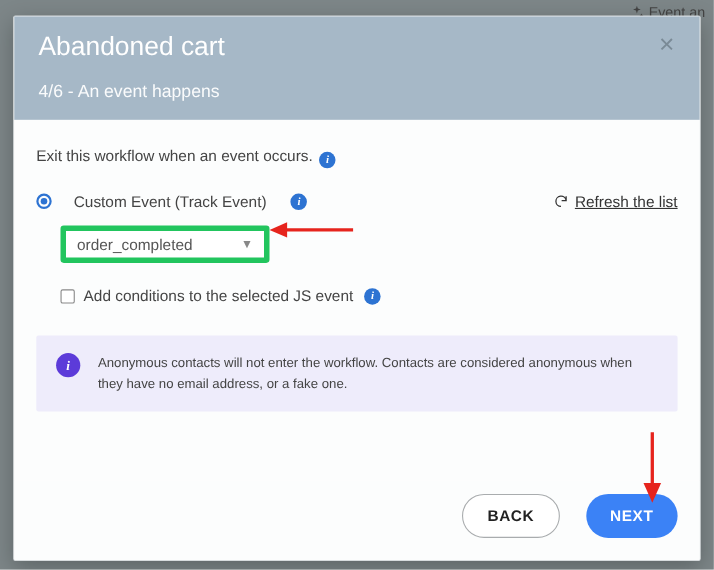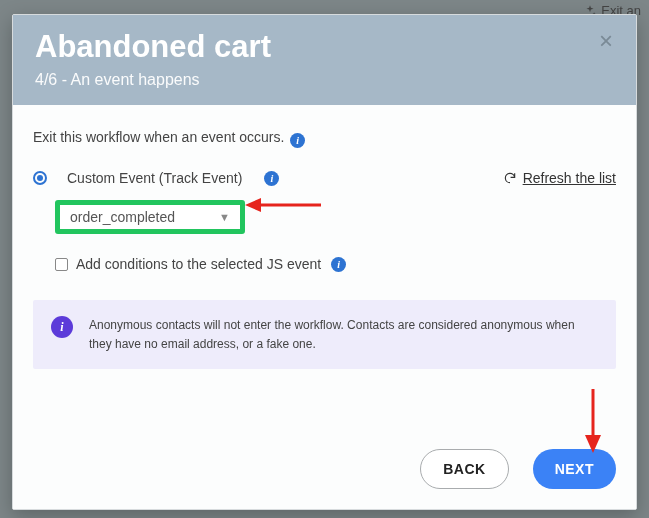--- a/index.html
+++ b/index.html
@@ -23,21 +23,21 @@
     border: 1px solid #d7dbdd;
     box-shadow: 0 6px 20px rgba(0,0,0,0.25);
     display: flex; flex-direction: column;
   }
   .modal-header {
     background: #a6b8c7;
     color: #fff;
     padding: 14px 22px 16px 22px;
     position: relative;
   }
-  .modal-title { font-size: 31px; font-weight: 700; margin-bottom: 6px; }
+  .modal-title { font-size: 24px; font-weight: 400; margin-bottom: 18px; }
   .modal-subtitle { font-size: 16px; font-weight: 400; opacity: 0.95; }
   .close-btn {
     position: absolute; top: 12px; right: 16px;
     width: 28px; height: 28px;
     display: flex; align-items: center; justify-content: center;
     color: #7a8a96; cursor: pointer;
     font-size: 24px; font-weight: 500;
   }
   .modal-body {
     flex: 1;
@@ -138,21 +138,21 @@
   .arrow svg { display: block; }
 </style>
 </head>
 <body>
 
 <div class="backdrop">
   <div class="bg-chip">
     <svg viewBox="0 0 24 24">
         <path fill="#444" d="M12 2l1.5 4.5L18 8l-4.5 1.5L12 14l-1.5-4.5L6 8l4.5-1.5L12 2zM19 14l.9 2.1L22 17l-2.1.9L19 20l-.9-2.1L16 17l2.1-.9L19 14z"></path>
       </svg>
-    <span>Exit an</span>
+    <span>Event an</span>
   </div>
 
   <div class="modal">
     <div class="modal-header">
       <div class="modal-title">Abandoned cart</div>
       <div class="modal-subtitle">4/6 - An event happens</div>
       <div class="close-btn">
         <span>×</span>
       </div>
     </div>

